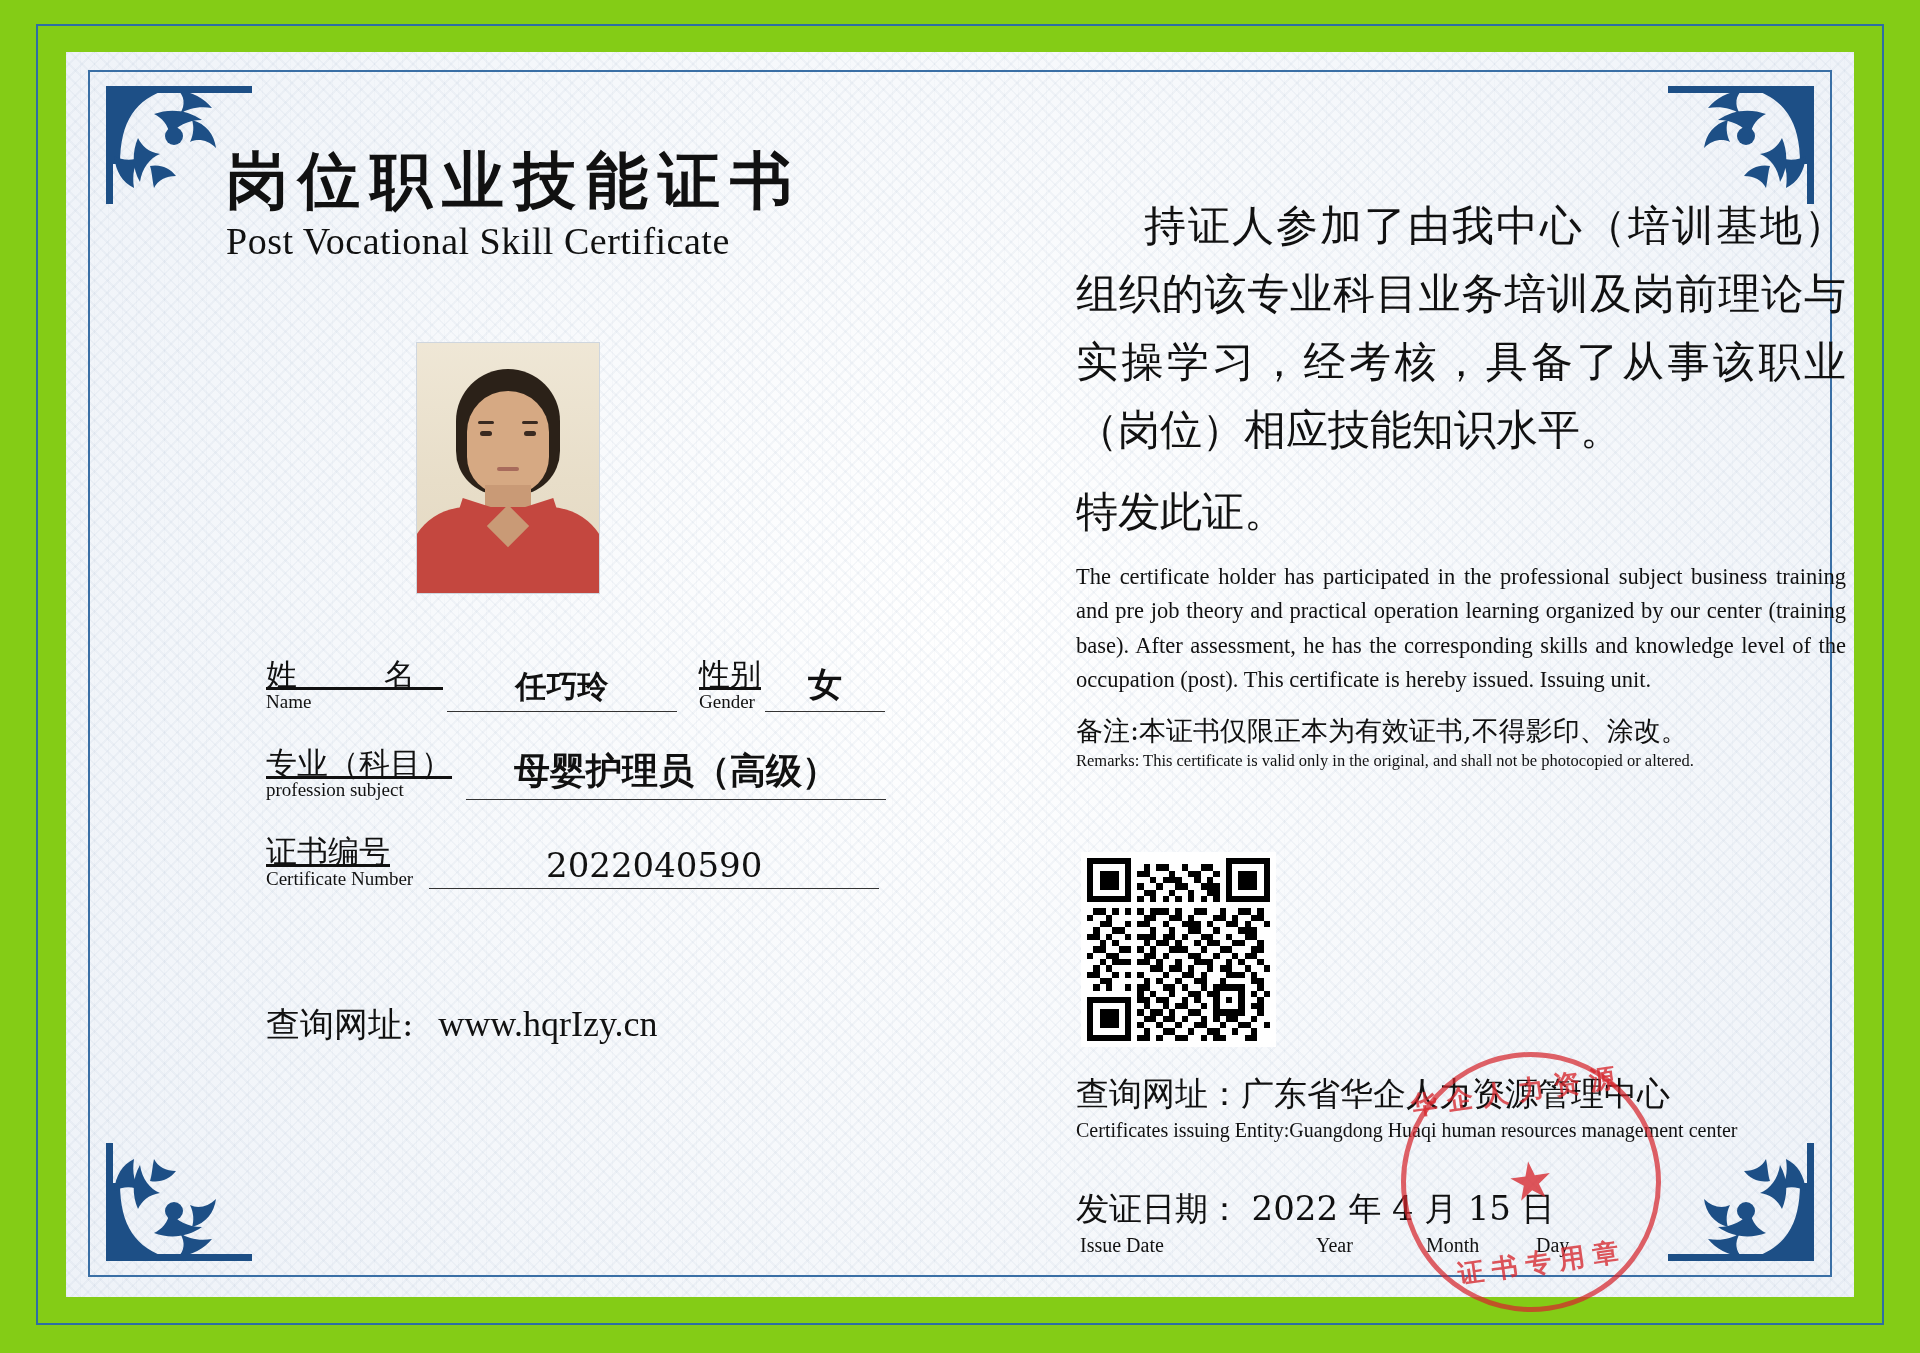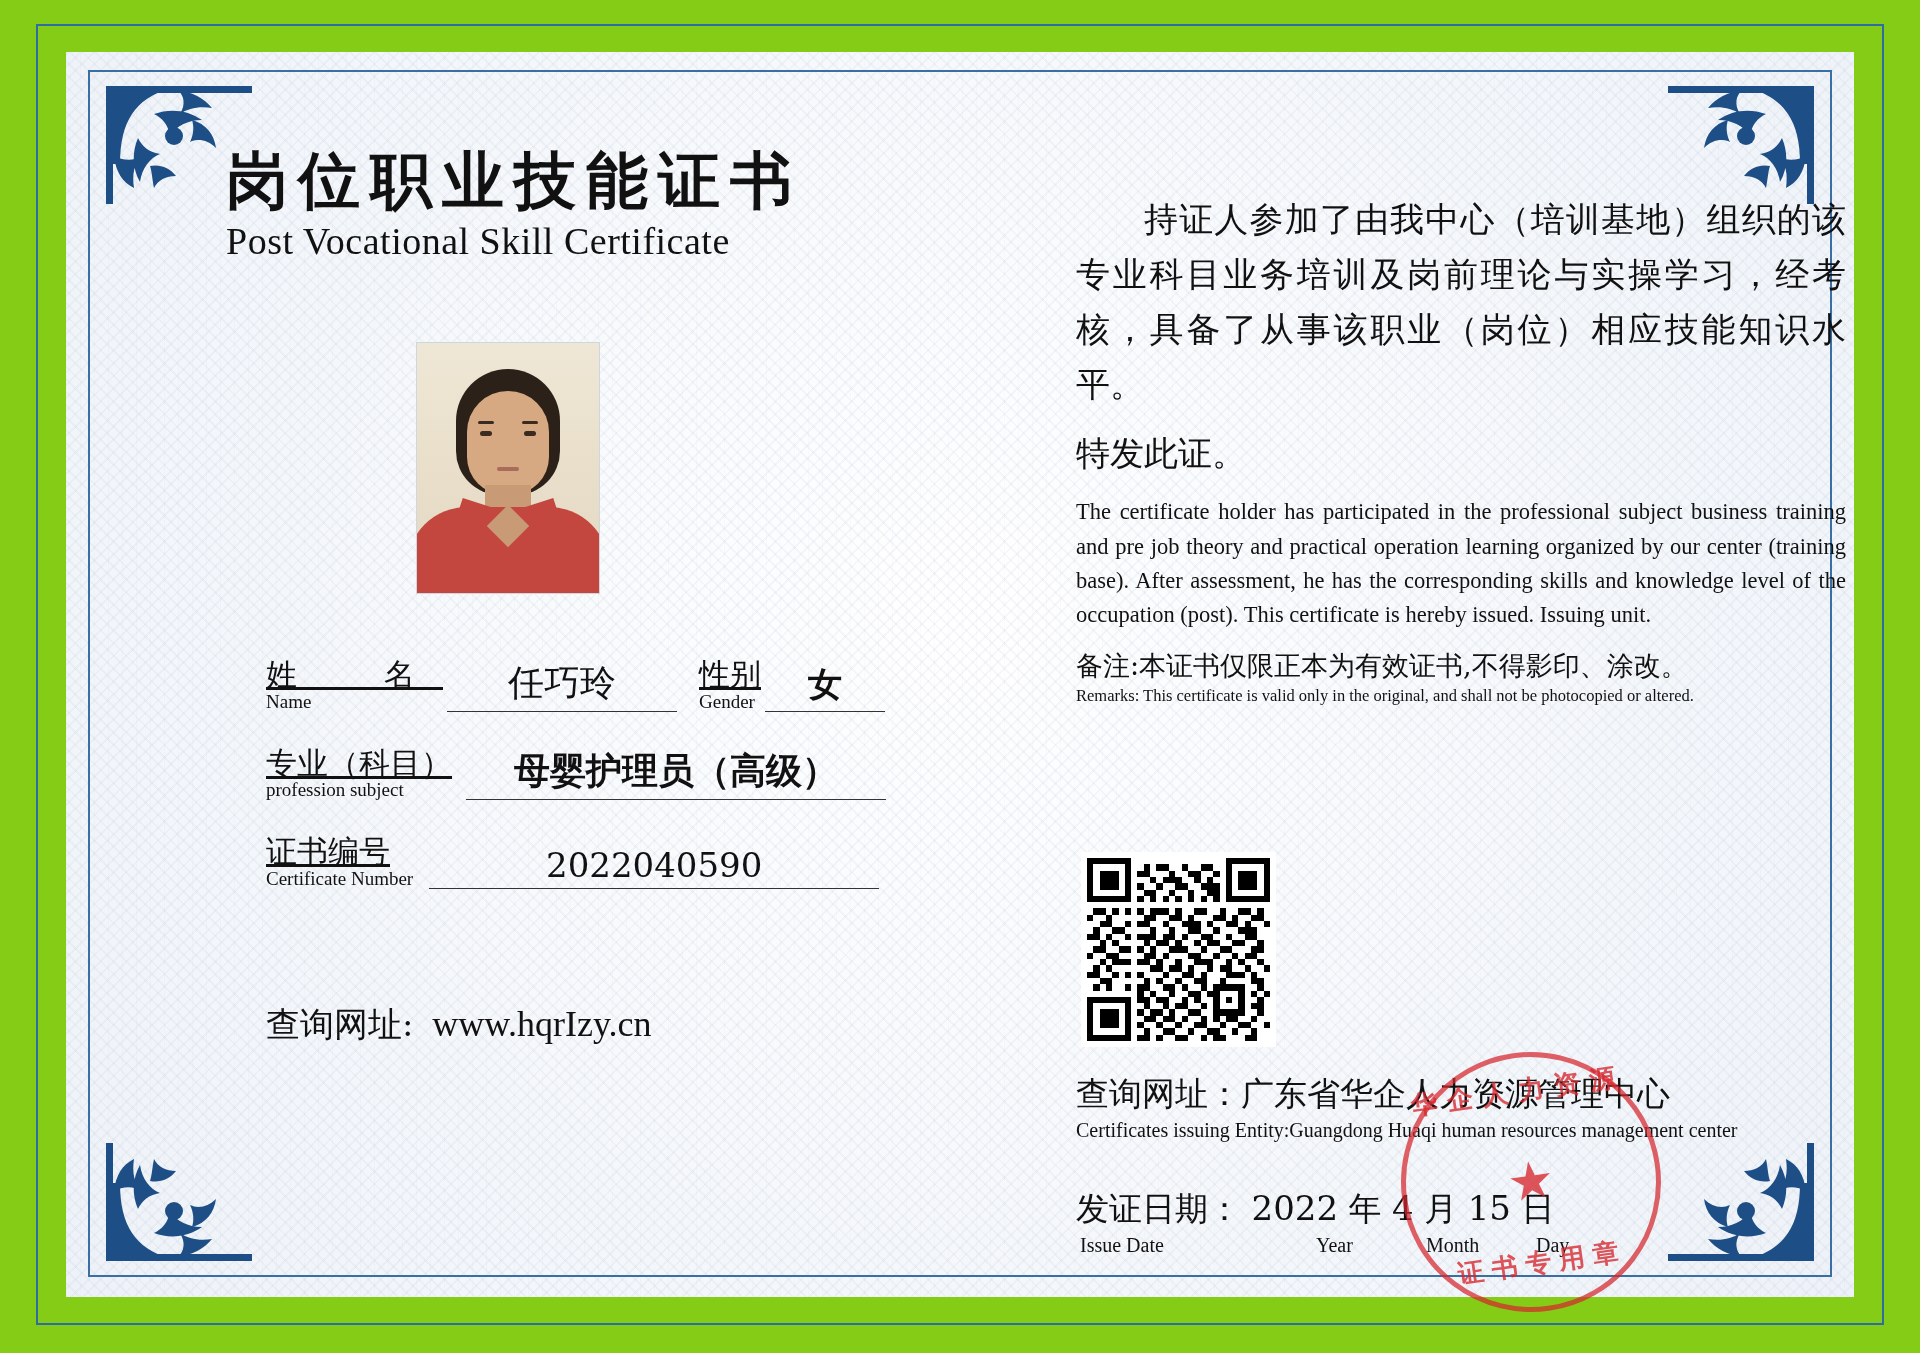--- a/index.html
+++ b/index.html
@@ -204,21 +204,21 @@
     color: #111;
     border-bottom: 1.5px solid #333;
     text-align: center;
     padding-bottom: 3px;
     box-sizing: border-box;
     white-space: nowrap;
   }
 
   
   .row-name .lbl-name .cn { letter-spacing: 28px; }
-  .row-name .v-name { width: 230px; font-size: 36px; font-weight: 400; }
+  .row-name .v-name { width: 230px; font-size: 31px; font-weight: 700; }
   .row-name .lbl-gender { margin-left: 18px; }
   .row-name .v-gender { width: 120px; font-size: 34px; font-weight: 700; }
 
   
   .row-prof .v-prof { width: 420px; font-size: 36px; font-weight: 700; margin-left: 10px; }
 
   
   .row-id .v-id { width: 450px; font-size: 34px; margin-left: 12px; }
   .row-cert .v-cert { width: 450px; font-size: 34px; margin-left: 12px; text-align: center; }
 
@@ -228,27 +228,27 @@
     left: 200px;
     top: 950px;
     font-family: "DejaVu Serif", serif;
     font-size: 34px;
     color: #111;
     white-space: nowrap;
   }
   .query .url {
     font-family: "Liberation Serif", serif;
     font-size: 36px;
-    margin-left: 8px;
+    margin-left: 14px;
   }
 
   
   .body-cn {
     font-family: "DejaVu Serif", serif;
-    font-size: 34px;
+    font-size: 42px;
     line-height: 1.62;
     color: #111;
     margin: 0 0 14px 0;
     text-align: justify;
   }
   .body-cn .indent { padding-left: 68px; display: inline; }
 
   .body-en {
     font-family: "Liberation Serif", serif;
     font-size: 22.5px;

